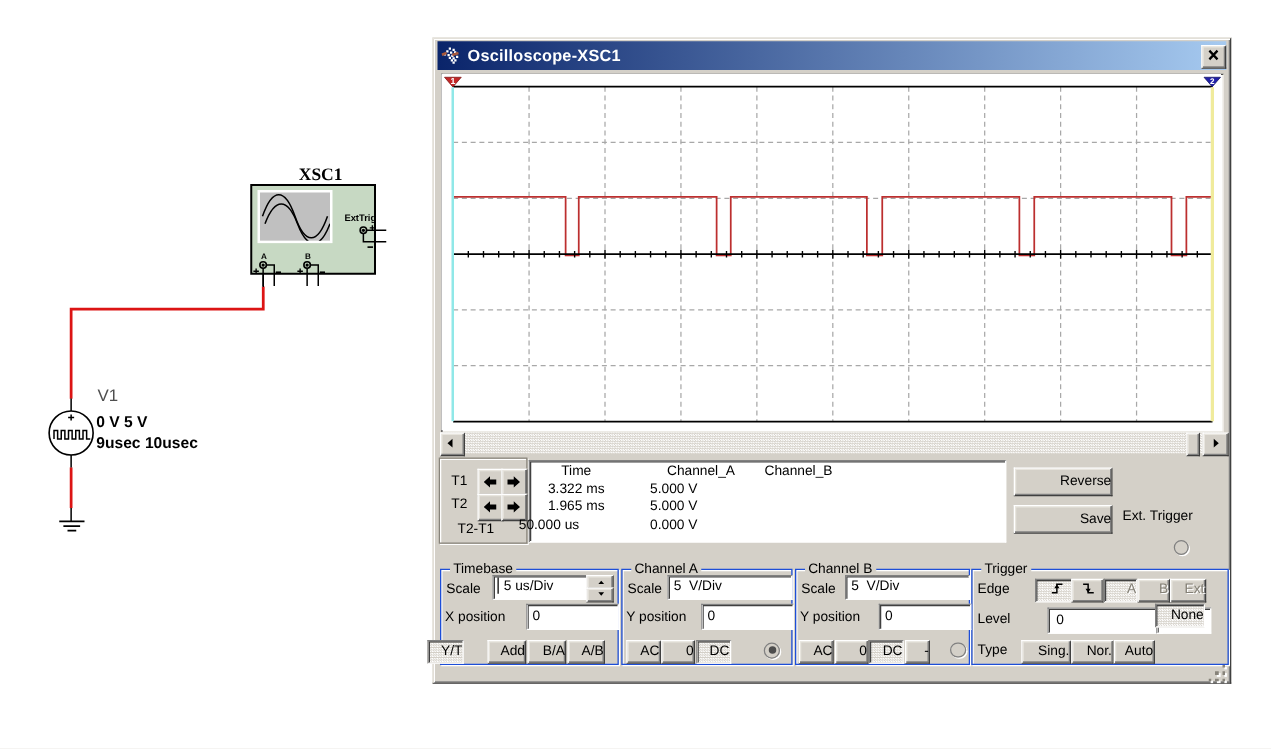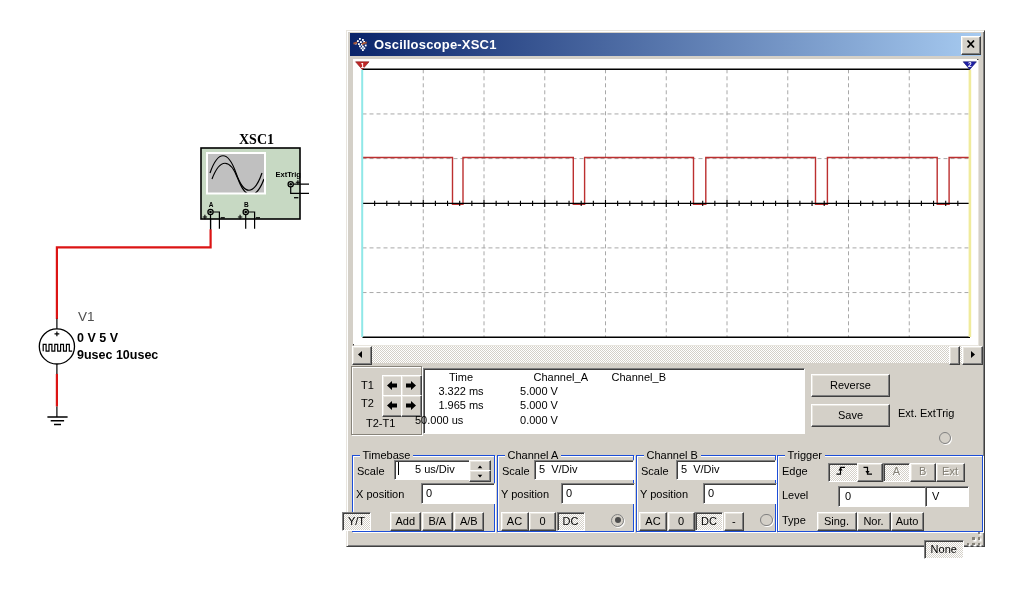--- a/index.html
+++ b/index.html
@@ -6,21 +6,21 @@
      font-family:"Liberation Sans",sans-serif;}
 .abs{position:absolute;}
 .win{left:346px;top:30px;width:637px;height:515px;background:#d4d0c8;
      border:1px solid;border-color:#e8e5de #404040 #404040 #e8e5de;
      box-shadow:inset 1px 1px 0 #fff, inset -1px -1px 0 #808080;}
 .tbar{left:350px;top:33px;width:631px;height:23px;
       background:linear-gradient(90deg,#0a246a,#a6caf0);}
 .ttext{left:374px;top:37px;color:#fff;font-size:13px;font-weight:bold;letter-spacing:0.2px;}
 .btn{background:#d4d0c8;border:1px solid;border-color:#fff #404040 #404040 #fff;
      box-shadow:inset -1px -1px 0 #808080, inset 1px 1px 0 #e8e5de;
-     font-size:11px;color:#000;text-align:center;}
+     font-size:11px;color:#000;text-align:right;}
 .btn.press{border-color:#808080 #fff #fff #808080;
      box-shadow:inset 1px 1px 0 #404040;
      background-image:conic-gradient(#fff 0 25%,#d4d0c8 0 50%,#fff 0 75%,#d4d0c8 0);
      background-size:2px 2px;}
 .btn.dis{color:#848076;text-shadow:1px 1px 0 #fff;}
 .fld{background:#fff;border:1px solid;border-color:#808080 #fff #fff #808080;
      box-shadow:inset 1px 1px 0 #404040;font-size:11px;color:#000;}
 .gbox{border:1px solid #1d4ed8;box-shadow:1px 1px 0 #fff,inset 1px 1px 0 #fff;}
 .glab{position:absolute;top:-7px;left:7px;background:#d4d0c8;padding:0 3px;font-size:11px;line-height:13px;}
 .lab{font-size:11px;color:#000;line-height:13px;}
@@ -171,36 +171,36 @@
 <div class="abs lab" style="left:498px;top:371px;width:90px;text-align:right">Channel_A</div>
 <div class="abs lab" style="left:576px;top:371px;width:90px;text-align:right">Channel_B</div>
 <div class="abs lab" style="left:416px;top:385px;width:90px;text-align:center">3.322 ms</div>
 <div class="abs lab" style="left:494px;top:385px;width:90px;text-align:center">5.000 V</div>
 <div class="abs lab" style="left:416px;top:399px;width:90px;text-align:center">1.965 ms</div>
 <div class="abs lab" style="left:494px;top:399px;width:90px;text-align:center">5.000 V</div>
 <div class="abs lab" style="left:415px;top:413.5px;width:90px;">50.000 us</div>
 <div class="abs lab" style="left:494px;top:413.5px;width:90px;text-align:center">0.000 V</div>
 <div class="abs btn" style="left:811px;top:374px;width:77px;height:21px;line-height:20px">Reverse</div>
 <div class="abs btn" style="left:811px;top:404px;width:77px;height:21px;line-height:20px">Save</div>
-<div class="abs lab" style="left:898px;top:407px">Ext. ExtTrig</div>
+<div class="abs lab" style="left:898px;top:407px">Ext. Trigger</div>
 <div class="abs ring" style="left:939px;top:432px;width:10px;height:10px"></div>
 <div class="abs gbox" style="left:351.5px;top:455px;width:141px;height:75px">
     <div class="glab">Timebase</div>
   </div>
 <div class="abs gbox" style="left:496.5px;top:455px;width:135px;height:75px">
     <div class="glab">Channel A</div>
   </div>
 <div class="abs gbox" style="left:635.5px;top:455px;width:138px;height:75px">
     <div class="glab">Channel B</div>
   </div>
 <div class="abs gbox" style="left:776.5px;top:455px;width:204px;height:75px">
     <div class="glab">Trigger</div>
   </div>
 <div class="abs lab" style="left:357px;top:465px">Scale</div>
-<div class="abs fld" style="left:394px;top:460px;width:71px;height:18px;line-height:17px;padding-left:20px">5 us/Div</div>
+<div class="abs fld" style="left:394px;top:460px;width:71px;height:18px;line-height:17px;padding-left:8px">5 us/Div</div>
 <div class="abs" style="left:397.5px;top:462px;width:1px;height:13px;background:#000"></div>
 <div class="abs btn" style="left:468.5px;top:460px;width:20px;height:10px"><svg width="18" height="9">
       <path d="M9,3.5 L11.3,6.2 L6.7,6.2 Z" fill="#000"></path>
     </svg></div>
 <div class="abs btn" style="left:468.5px;top:470px;width:20px;height:10px"><svg width="18" height="9">
       <path d="M9,5.5 L11.3,2.8 L6.7,2.8 Z" fill="#000"></path>
     </svg></div>
 <div class="abs lab" style="left:356px;top:488px">X position</div>
 <div class="abs fld" style="left:421px;top:483px;width:68px;height:19px;line-height:18px;padding-left:4px">0</div>
 <div class="abs btn press" style="left:342px;top:511.5px;width:27px;height:17px;line-height:16px">Y/T</div>
@@ -238,19 +238,19 @@
 <div class="abs btn press dis" style="left:883px;top:463px;width:25px;height:16.5px;line-height:15.5px">A</div>
 <div class="abs btn dis" style="left:910px;top:463px;width:23.5px;height:16.5px;line-height:15.5px">B</div>
 <div class="abs btn dis" style="left:935.5px;top:463px;width:27px;height:16.5px;line-height:15.5px">Ext</div>
 <div class="abs lab" style="left:782px;top:489px">Level</div>
 <div class="abs fld" style="left:838px;top:485.5px;width:84px;height:19.5px;line-height:18.5px;padding-left:6px">0</div>
 <div class="abs fld" style="left:925px;top:485.5px;width:36px;height:19.5px;line-height:18.5px;padding-left:6px">V</div>
 <div class="abs lab" style="left:782px;top:514px">Type</div>
 <div class="abs btn " style="left:816.5px;top:511.5px;width:38px;height:17px;line-height:16px">Sing.</div>
 <div class="abs btn " style="left:856.5px;top:511.5px;width:32px;height:17px;line-height:16px">Nor.</div>
 <div class="abs btn " style="left:890.5px;top:511.5px;width:31px;height:17px;line-height:16px">Auto</div>
-<div class="abs btn press" style="left:923.5px;top:540px;width:38.5px;height:17px;line-height:16px">None</div>
+<div class="abs btn press" style="left:923.5px;top:483px;width:38.5px;height:17px;line-height:16px">None</div>
 <div class="abs" style="left:977.8px;top:531.5px;width:2.5px;height:2.5px;background:#87837a;box-shadow:1.5px 1.5px 0 #fff"></div>
 <div class="abs" style="left:972.3px;top:537px;width:2.5px;height:2.5px;background:#87837a;box-shadow:1.5px 1.5px 0 #fff"></div>
 <div class="abs" style="left:977.8px;top:537px;width:2.5px;height:2.5px;background:#87837a;box-shadow:1.5px 1.5px 0 #fff"></div>
 <div class="abs" style="left:966.8px;top:542.5px;width:2.5px;height:2.5px;background:#87837a;box-shadow:1.5px 1.5px 0 #fff"></div>
 <div class="abs" style="left:972.3px;top:542.5px;width:2.5px;height:2.5px;background:#87837a;box-shadow:1.5px 1.5px 0 #fff"></div>
 <div class="abs" style="left:977.8px;top:542.5px;width:2.5px;height:2.5px;background:#87837a;box-shadow:1.5px 1.5px 0 #fff"></div>
 
 </body></html>

